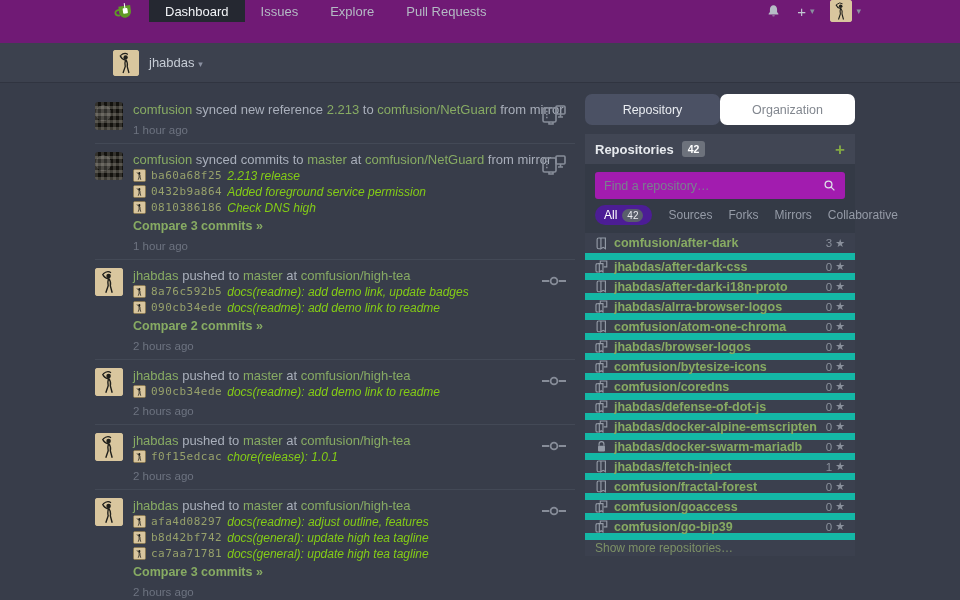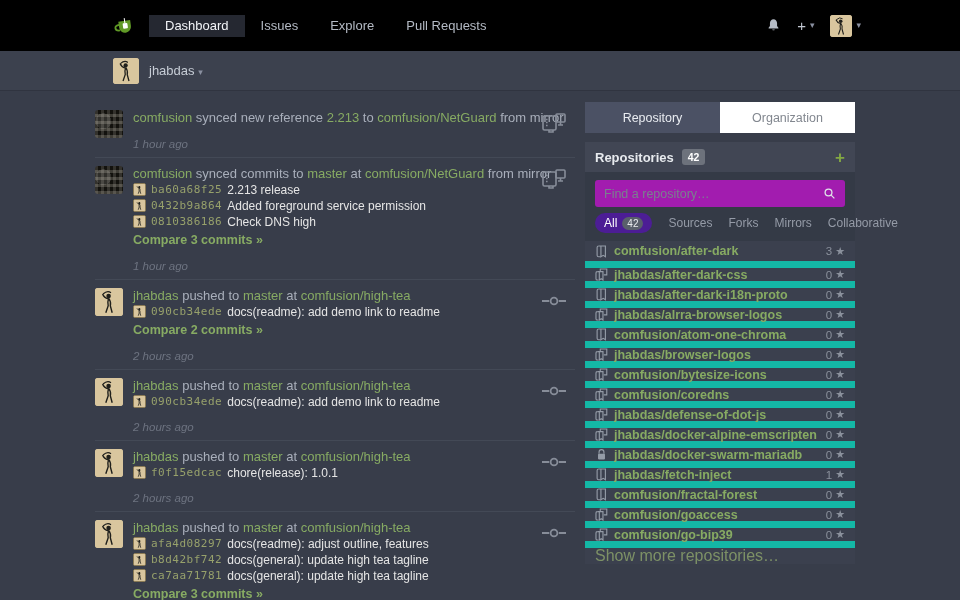--- a/index.html
+++ b/index.html
@@ -5,21 +5,21 @@
   * { margin:0; padding:0; box-sizing:border-box; }
   html,body { width:960px; height:600px; overflow:hidden; }
   body {
     background:#383d4a;
     font-family:"Liberation Sans", sans-serif;
     -webkit-font-smoothing:antialiased;
   }
   a { text-decoration:none; cursor:pointer; }
 
   
-  .navbar { height:51px; background:#000000; display:flex; align-items:center; }
+  .navbar { height:43px; background:#701a75; display:flex; align-items:flex-start; }
   .navbar-inner { width:770px; margin:0 auto; display:flex; align-items:stretch; }
   .brand { display:flex; align-items:center; padding:0 14px 0 18px; }
   .brand svg { width:22px; height:22px; }
   .nav-items { display:flex; align-items:stretch; }
   .nav-item {
     display:flex; align-items:center; padding:0 16px;
     font-size:13px; color:#b4bac4;
   }
   .nav-item.active { background:#252831; color:#f2f4f7; }
   .nav-right { margin-left:auto; display:flex; align-items:center; gap:16px; padding-right:4px; }
@@ -53,29 +53,29 @@
       repeating-linear-gradient(90deg, rgba(200,195,185,.18) 0 3px, transparent 3px 6px),
       radial-gradient(circle at 30% 40%, rgba(255,255,255,.12) 0 30%, transparent 31%);
   }
   .feed-body { flex:1; margin-left:10px; min-width:0; }
   .feed-title { font-size:13px; line-height:16px; color:#a9afbb; padding-top:2px; }
   .feed-title .lnk { color:#87ab63; }
   .feed-commits { }
   .commit-line { display:flex; align-items:center; height:15px; margin-bottom:1px; }
   .mini-avatar { width:13px; height:13px; border-radius:2px; overflow:hidden; background:#d9c69e; flex:0 0 13px; margin-right:5px; border:1px solid #8a7a55; }
   .commit-hash { font-family:"DejaVu Sans Mono", monospace; font-size:11px; color:#97a16b; letter-spacing:.5px; margin-right:5px; }
-  .commit-msg { font-size:12px; color:#e5e5e5; white-space:nowrap; overflow:hidden; }
+  .commit-msg { font-size:12px; color:#84cc16; white-space:nowrap; overflow:hidden;font-style:italic; }
   .feed-compare { display:inline-block; margin-top:2px; font-size:12.5px; color:#87ab63; font-weight:bold; }
-  .feed-time { margin-top:12px; font-size:11.5px; font-style:italic; color:#6d7380; line-height:12px; }
+  .feed-time { margin-top:6px; font-size:11.5px; color:#6d7380; line-height:12px; }
   .feed-icon { position:absolute; right:8px; top:10px; color:#878d99; }
   .feed-icon svg { width:26px; height:22px; }
 
   
   .side-tabs { display:flex; height:31px; margin-bottom:9px; }
-  .side-tab { flex:1; display:flex; align-items:center; justify-content:center; font-size:12.5px; }
+  .side-tab { flex:1; display:flex; align-items:center; justify-content:center; font-size:12.5px;border-radius:7px; }
   .side-tab.active { background:#4b5164; color:#e9ecf1; }
   .side-tab.inactive { background:#ffffff; color:#82878f; }
 
   .repo-panel { background:#3b404e; }
   .panel-header { background:#414654; height:30px; display:flex; align-items:center; padding:0 10px; }
   .panel-title { font-size:13px; font-weight:bold; color:#e7eaee; }
   .panel-badge { background:#6d727c; color:#fff; font-size:10.5px; font-weight:bold; padding:2px 6px; border-radius:3px; margin-left:8px; }
   .panel-plus { margin-left:auto; color:#83a843; font-size:17px; font-weight:bold; line-height:1; }
 
   .search-section { background:#343a46; padding:8px 10px 0; }
@@ -89,21 +89,21 @@
   .filter-item.active { background:#4c1d95; color:#fff; padding:3px 9px; border-radius:12px; }
   .filter-badge { background:#595f6b; color:#e8eaee; font-size:10px; padding:1px 5px; border-radius:8px; }
 
   .repo-row { height:20px; display:flex; align-items:center; padding:0 10px; }
   .repo-row + .repo-row, .show-more { border-top:7px solid #14b8a6; }
   .repo-icon { width:13px; height:13px; margin-right:6px; flex:0 0 13px; color:#949ba7; }
   .repo-icon svg { width:13px; height:13px; display:block; }
   .repo-name { font-size:12.5px; font-weight:bold; color:#87ab63; flex:1; white-space:nowrap; overflow:hidden; }
   .repo-stars { font-size:11.5px; color:#8a909c; display:flex; align-items:center; gap:3px; }
   .star-icon { font-size:11px; color:#8a909c; }
-  .show-more { display:flex; align-items:center; height:23px; padding:0 10px; font-size:16px; color:#7d9166; }
+  .show-more { display:flex; align-items:center; height:23px; padding:0 10px; font-size:12px; color:#7d9166; }
 </style>
 </head>
 <body>
 
 <nav class="navbar">
   <div class="navbar-inner">
     <a class="brand">
       <svg viewBox="0 0 24 24">
         <g transform="rotate(-8 12 12)">
           <path d="M7 10 c-3.2 0 -4.6 1.4 -4.6 3 s1.6 3.2 4.6 3.2" stroke="#609926" stroke-width="2" fill="none"></path>
@@ -252,20 +252,31 @@
       <div class="feed-title"><a class="lnk">jhabdas</a><span> pushed to </span><a class="lnk">master</a><span> at </span><a class="lnk">comfusion/high-tea</a></div>
       <div class="feed-commits">
             <div class="commit-line">
     <span class="mini-avatar">
       <svg class="tan-fig" viewBox="0 0 28 28">
         <rect width="28" height="28" fill="#d9c69e"></rect>
         <circle cx="13.6" cy="8" r="2.6" fill="#20201c"></circle>
         <path d="M13.6 10.2 c-1 3 -1 5.2 -.4 7.6 l-2.4 7 M13.6 10.2 c1.9 2.6 2.3 5 1.7 7.6 l1.9 7 M13.2 10.8 c-2.6 -.6 -4.6 -2.2 -5.6 -4.8" stroke="#20201c" stroke-width="2" fill="none"></path>
       </svg>
     </span>
+    <a class="commit-hash">8a76c592b5</a>
+    <span class="commit-msg">docs(readme): add demo link, update badges</span>
+  </div>
+            <div class="commit-line">
+    <span class="mini-avatar">
+      <svg class="tan-fig" viewBox="0 0 28 28">
+        <rect width="28" height="28" fill="#d9c69e"></rect>
+        <circle cx="13.6" cy="8" r="2.6" fill="#20201c"></circle>
+        <path d="M13.6 10.2 c-1 3 -1 5.2 -.4 7.6 l-2.4 7 M13.6 10.2 c1.9 2.6 2.3 5 1.7 7.6 l1.9 7 M13.2 10.8 c-2.6 -.6 -4.6 -2.2 -5.6 -4.8" stroke="#20201c" stroke-width="2" fill="none"></path>
+      </svg>
+    </span>
     <a class="commit-hash">090cb34ede</a>
     <span class="commit-msg">docs(readme): add demo link to readme</span>
   </div>
           </div>
       <a class="feed-compare">Compare 2 commits »</a>
       <div class="feed-time">2 hours ago</div>
     </div>
     <span class="feed-icon">
       
       <svg class="ic-commit" viewBox="0 0 26 14" fill="none" stroke="currentColor" stroke-width="1.8">

